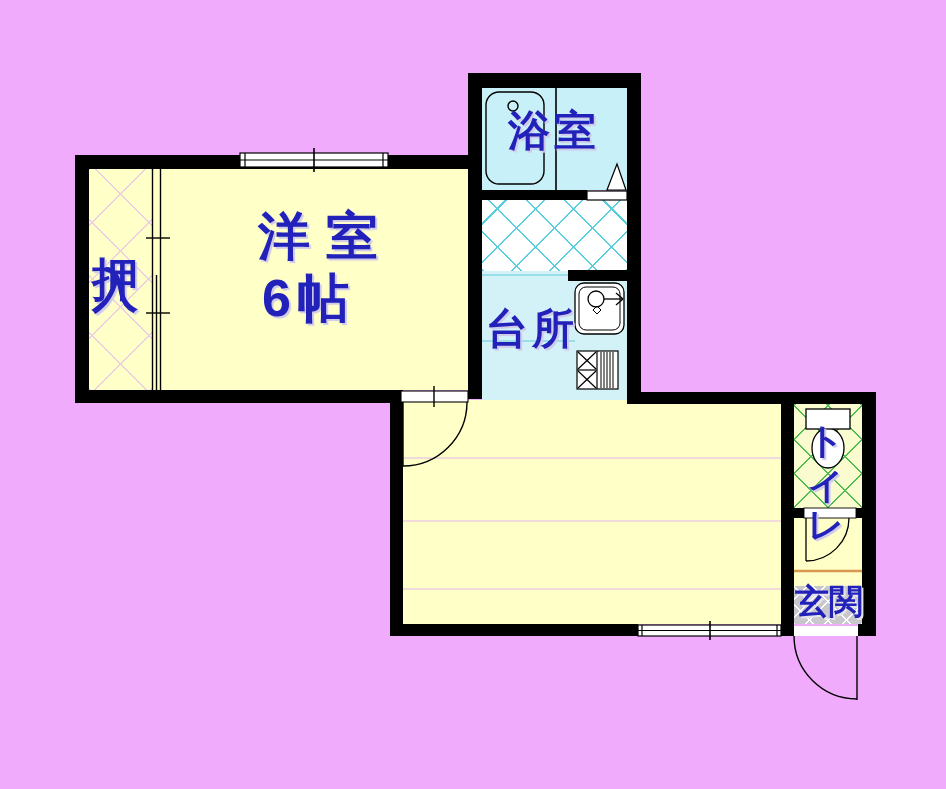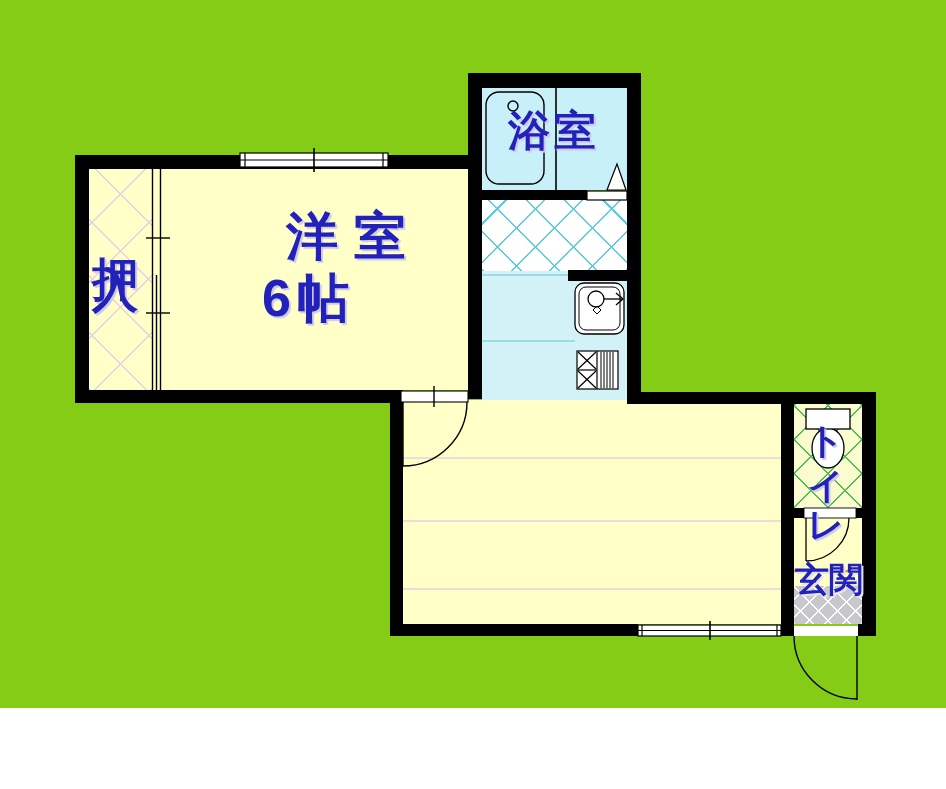--- a/index.html
+++ b/index.html
@@ -1,16 +1,16 @@
 <!DOCTYPE html>
 <html><head>
 <meta charset="utf-8">
 <style>
   html,body{margin:0;padding:0;background:#ffffff;}
-  #plan{position:relative;width:946px;height:708px;background:#84cc16;overflow:hidden;
+  #plan{position:relative;width:946px;height:789px;background:#f0abfc;overflow:hidden;
         font-family:"Liberation Sans","DejaVu Sans",sans-serif;}
   .room{position:absolute;}
   .w{position:absolute;background:#000000;}
   .fill-yellow{background:#FFFFC8;}
   .fill-bath{background:#C8F0F8;}
   .fill-kitchen{background:#D2F2F8;}
   .lat-closet{background-color:#FFFFC8;background-image:
      repeating-linear-gradient(45deg,#EDCFE4 0,#EDCFE4 1.6px,transparent 1.6px,transparent 40px),
      repeating-linear-gradient(-45deg,#EDCFE4 0,#EDCFE4 1.6px,transparent 1.6px,transparent 40px);}
   .lat-wash{background-color:#ffffff;background-image:
@@ -151,19 +151,20 @@
     </g>
 
     <g stroke="#000" fill="none" stroke-width="1.4">
       <rect x="794" y="626" width="64" height="10" fill="#ffffff" stroke="none"></rect>
       <line x1="857" y1="636" x2="857" y2="700"></line>
       <path d="M794,636 A63,63 0 0 0 857,699"></path>
     </g>
   </svg>
 
   <div class="lbl" style="left:508px;top:110px;font-size:42px;letter-spacing:4px;">浴室</div>
-  <div class="lbl" style="left:258px;top:210px;font-size:52px;letter-spacing:16px;margin-left:28px;">洋室</div>
+  <div class="lbl" style="left:486px;top:308px;font-size:42px;letter-spacing:4px;">台所</div>
+  <div class="lbl" style="left:258px;top:210px;font-size:52px;letter-spacing:16px;">洋室</div>
   <div class="lbl" style="left:262px;top:272px;font-size:52px;letter-spacing:6px;">6帖</div>
   <div class="lbl vert" style="left:93px;top:220px;font-size:46px;letter-spacing:8px;">押入</div>
   <div class="lbl vert" style="left:808px;top:400px;font-size:36px;letter-spacing:2px;">トイレ</div>
-  <div class="lbl" style="left:795px;top:562px;font-size:34px;letter-spacing:0px;text-shadow:2px 2px 0 #e4e4e8;">玄関</div>
+  <div class="lbl" style="left:795px;top:584px;font-size:34px;letter-spacing:0px;text-shadow:2px 2px 0 #e4e4e8;">玄関</div>
 
 </div>
 
 </body></html>

